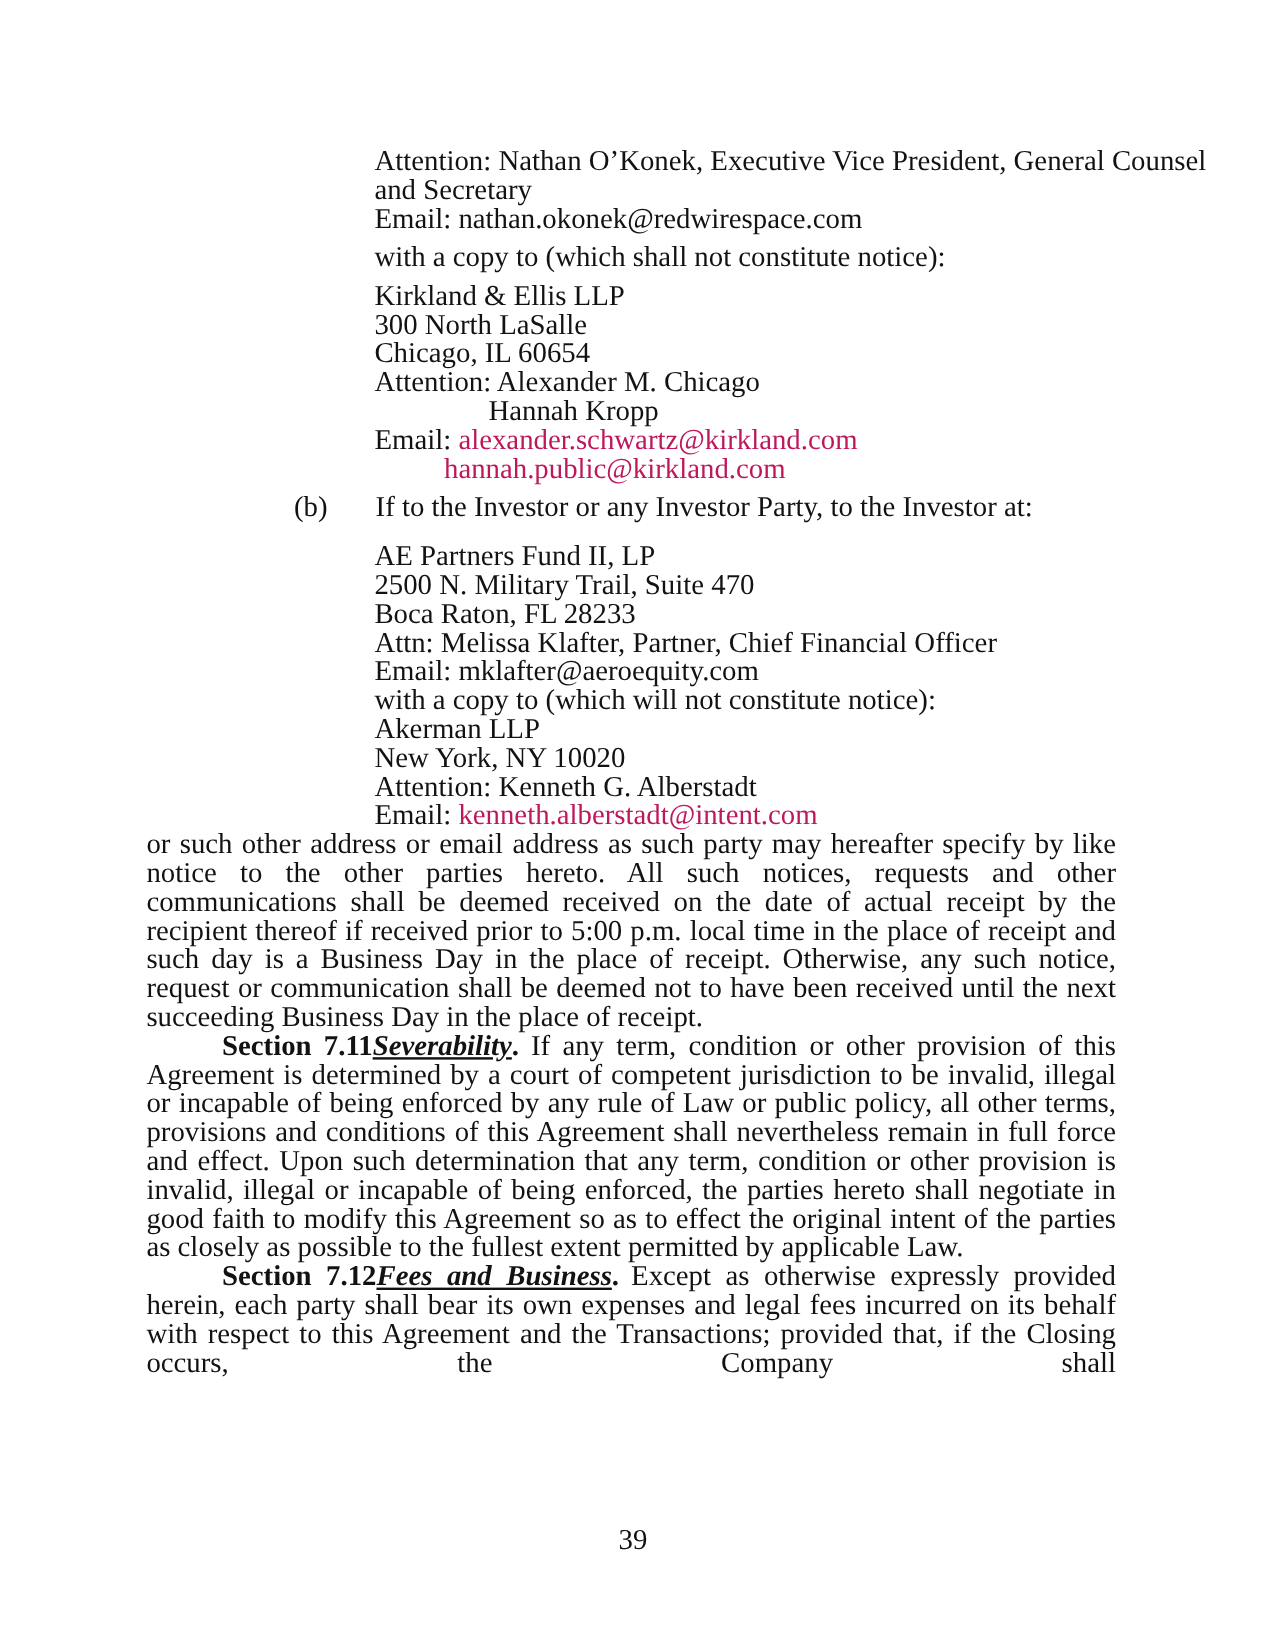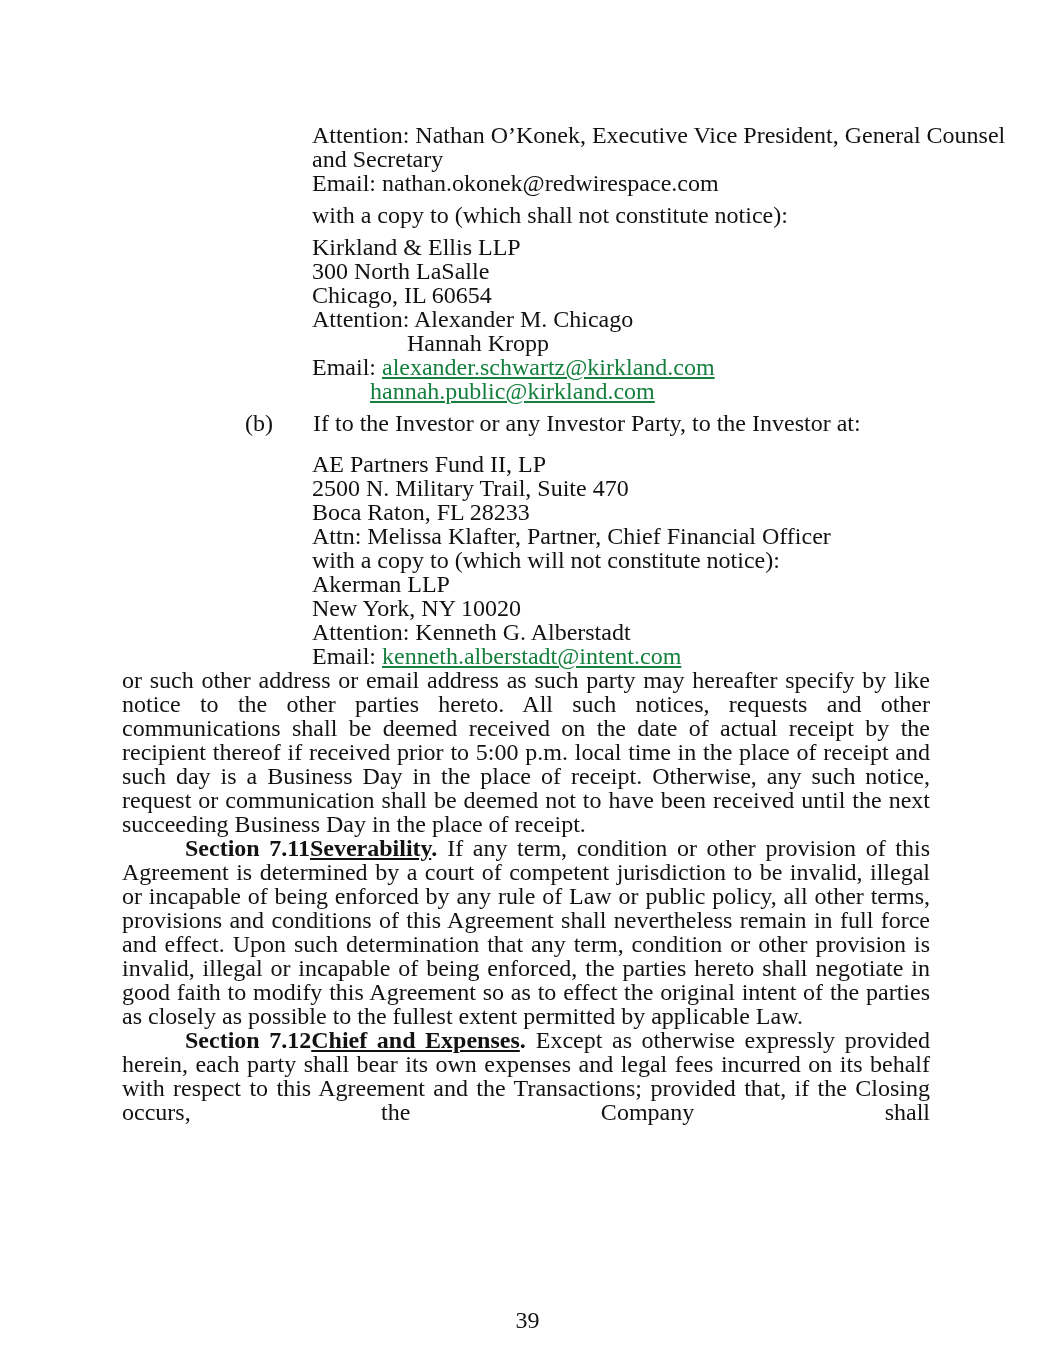--- a/index.html
+++ b/index.html
@@ -26,22 +26,21 @@
   }
   .line { white-space: nowrap; }
   .indent-addr { margin-left: 190px; }
   .gap-24 { margin-top: 8px; }
   .gap-17 { margin-top: 17px; }
   .gap-19 { margin-top: 19px; }
   .gap-18 { margin-top: 18px; }
   .second-name { margin-left: 95px; }
   .second-link { margin-left: 58px; }
   .doc-link {
-    color: #15803d;
-    text-decoration: underline;
+    color: #be185d;
     cursor: pointer;
     text-align: right;
   }
   .item-b { display: flex; }
   .item-b .b-label {
     margin-left: 123px;
     width: 68px;
     flex: none;
   }
   .para {
@@ -51,25 +50,26 @@
   .sec-para {
     text-align: justify;
     text-indent: 63px;
     margin: 0;
   }
   .sec-para.stretch-last { text-align-last: justify; }
   .bold { font-weight: bold; }
   .sec-title {
     font-weight: bold;
     text-decoration: underline;
+    font-style: italic;
   }
   .sec-body { margin-left: 10px; }
   .page-number {
     position: absolute;
-    top: 1308px;
+    top: 1272px;
     left: 0;
     width: 1055px;
     text-align: center;
   }
 </style>
 </head>
 <body>
 
 <div class="page">
   <div class="content">
@@ -97,33 +97,34 @@
     <div class="item-b gap-24">
       <span class="b-label">(b)</span>
       <span class="b-text">If to the Investor or any Investor Party, to the Investor at:</span>
     </div>
 
     <div class="indent-addr gap-17">
       <div class="line">AE Partners Fund II, LP</div>
       <div class="line">2500 N. Military Trail, Suite 470</div>
       <div class="line">Boca Raton, FL 28233</div>
       <div class="line">Attn: Melissa Klafter, Partner, Chief Financial Officer</div>
+      <div class="line">Email: mklafter@aeroequity.com</div>
       <div class="line">with a copy to (which will not constitute notice):</div>
       <div class="line">Akerman LLP</div>
       <div class="line">New York, NY 10020</div>
       <div class="line">Attention: Kenneth G. Alberstadt</div>
       <div class="line"><span>Email: </span><a class="doc-link">kenneth.alberstadt@intent.com</a></div>
     </div>
 
     <p class="para gap-24">or such other address or email address as such party may hereafter specify by like notice to the other parties hereto. All such notices, requests and other communications shall be deemed received on the date of actual receipt by the recipient thereof if received prior to 5:00 p.m. local time in the place of receipt and such day is a Business Day in the place of receipt. Otherwise, any such notice, request or communication shall be deemed not to have been received until the next succeeding Business Day in the place of receipt.</p>
 
     <p class="sec-para gap-19">
       <span class="bold">Section 7.11</span><span class="sec-title">Severability</span><span class="bold">.</span><span class="sec-body">If any term, condition or other provision of this Agreement is determined by a court of competent jurisdiction to be invalid, illegal or incapable of being enforced by any rule of Law or public policy, all other terms, provisions and conditions of this Agreement shall nevertheless remain in full force and effect. Upon such determination that any term, condition or other provision is invalid, illegal or incapable of being enforced, the parties hereto shall negotiate in good faith to modify this Agreement so as to effect the original intent of the parties as closely as possible to the fullest extent permitted by applicable Law.</span>
     </p>
 
     <p class="sec-para stretch-last gap-18">
-      <span class="bold">Section 7.12</span><span class="sec-title">Chief and Expenses</span><span class="bold">.</span><span class="sec-body">Except as otherwise expressly provided herein, each party shall bear its own expenses and legal fees incurred on its behalf with respect to this Agreement and the Transactions; provided that, if the Closing occurs, the Company shall</span>
+      <span class="bold">Section 7.12</span><span class="sec-title">Fees and Business</span><span class="bold">.</span><span class="sec-body">Except as otherwise expressly provided herein, each party shall bear its own expenses and legal fees incurred on its behalf with respect to this Agreement and the Transactions; provided that, if the Closing occurs, the Company shall</span>
     </p>
 
   </div>
 
   <div class="page-number">39</div>
 </div>
 
 </body></html>

